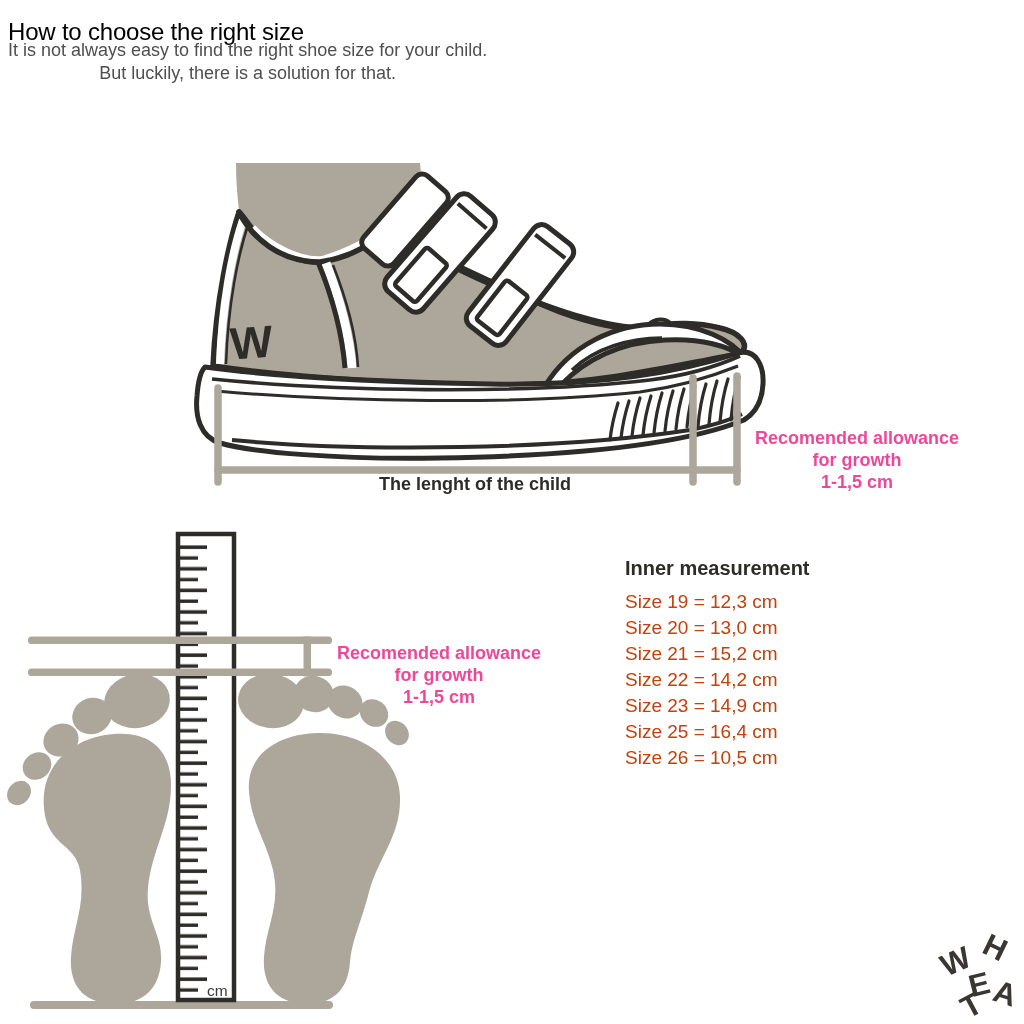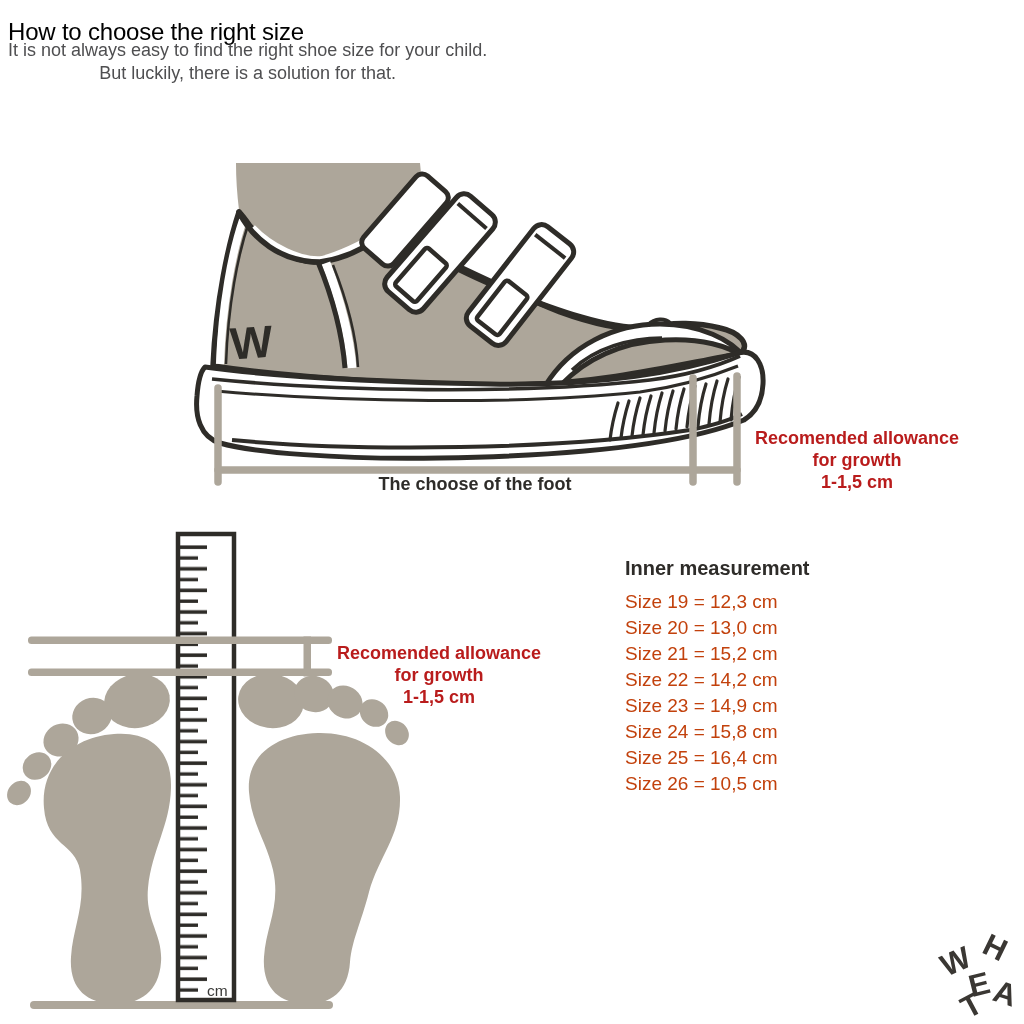--- a/index.html
+++ b/index.html
@@ -9,21 +9,21 @@
   }
   .abs{position:absolute;}
   .page-title{
     left:8px;top:2px;font-size:24px;font-weight:400;letter-spacing:-0.2px;color:#000000;
   }
   .intro{
     left:8px;top:39px;font-size:18px;line-height:23px;color:#4f4f51;font-weight:400;text-align:center;
   }
   .label-bold{font-weight:700;color:#2e2c29;font-size:18px;}
   .foot-length-label{left:310px;top:474px;width:330px;text-align:center;}
-  .growth-note{width:214px;text-align:center;font-weight:700;font-size:18px;line-height:22px;color:#b91c1c;}
+  .growth-note{width:214px;text-align:center;font-weight:700;font-size:18px;line-height:22px;color:#ec4899;}
   .growth-note-shoe{left:750px;top:427px;}
   .growth-note-feet{left:332px;top:642px;}
   .size-guide{left:625px;top:557px;}
   .size-guide-heading{font-size:20px;font-weight:700;color:#2e2c29;margin:0 12px 9px 0;}
   .size-row{font-size:19px;line-height:26px;color:#c2410c;}
   .brand-logo{left:938px;top:928px;width:86px;height:96px;}
   .brand-letter{position:absolute;font-size:31px;font-weight:900;color:#3a3733;line-height:1;}
   .bl-w{left:3px;top:18px;transform:rotate(-24deg);}
   .bl-h{left:46px;top:4px;transform:rotate(26deg);}
   .bl-e{left:31px;top:41px;transform:rotate(-14deg);}
@@ -174,42 +174,41 @@
     </g>
   </svg>
 
   <h1 class="abs page-title">How to choose the right size</h1>
 
   <div class="abs intro">
     <div>It is not always easy to find the right shoe size for your child.</div>
     <div>But luckily, there is a solution for that.</div>
   </div>
 
-  <div class="abs label-bold foot-length-label">The choose of the foot</div>
+  <div class="abs label-bold foot-length-label">The lenght of the child</div>
 
   <div class="abs growth-note growth-note-shoe">
     <div>Recomended allowance</div>
     <div>for growth</div>
     <div>1-1,5 cm</div>
   </div>
 
   <div class="abs growth-note growth-note-feet">
     <div>Recomended allowance</div>
     <div>for growth</div>
     <div>1-1,5 cm</div>
   </div>
 
   <div class="abs size-guide">
     <div class="size-guide-heading">Inner measurement</div>
     <div class="size-row">Size 19 = 12,3 cm</div>
     <div class="size-row">Size 20 = 13,0 cm</div>
     <div class="size-row">Size 21 = 15,2 cm</div>
     <div class="size-row">Size 22 = 14,2 cm</div>
     <div class="size-row">Size 23 = 14,9 cm</div>
-    <div class="size-row">Size 24 = 15,8 cm</div>
     <div class="size-row">Size 25 = 16,4 cm</div>
     <div class="size-row">Size 26 = 10,5 cm</div>
   </div>
 
   <div class="abs brand-logo">
     <span class="brand-letter bl-w">W</span>
     <span class="brand-letter bl-h">H</span>
     <span class="brand-letter bl-e">E</span>
     <span class="brand-letter bl-a">A</span>
     <span class="brand-letter bl-t">T</span>

